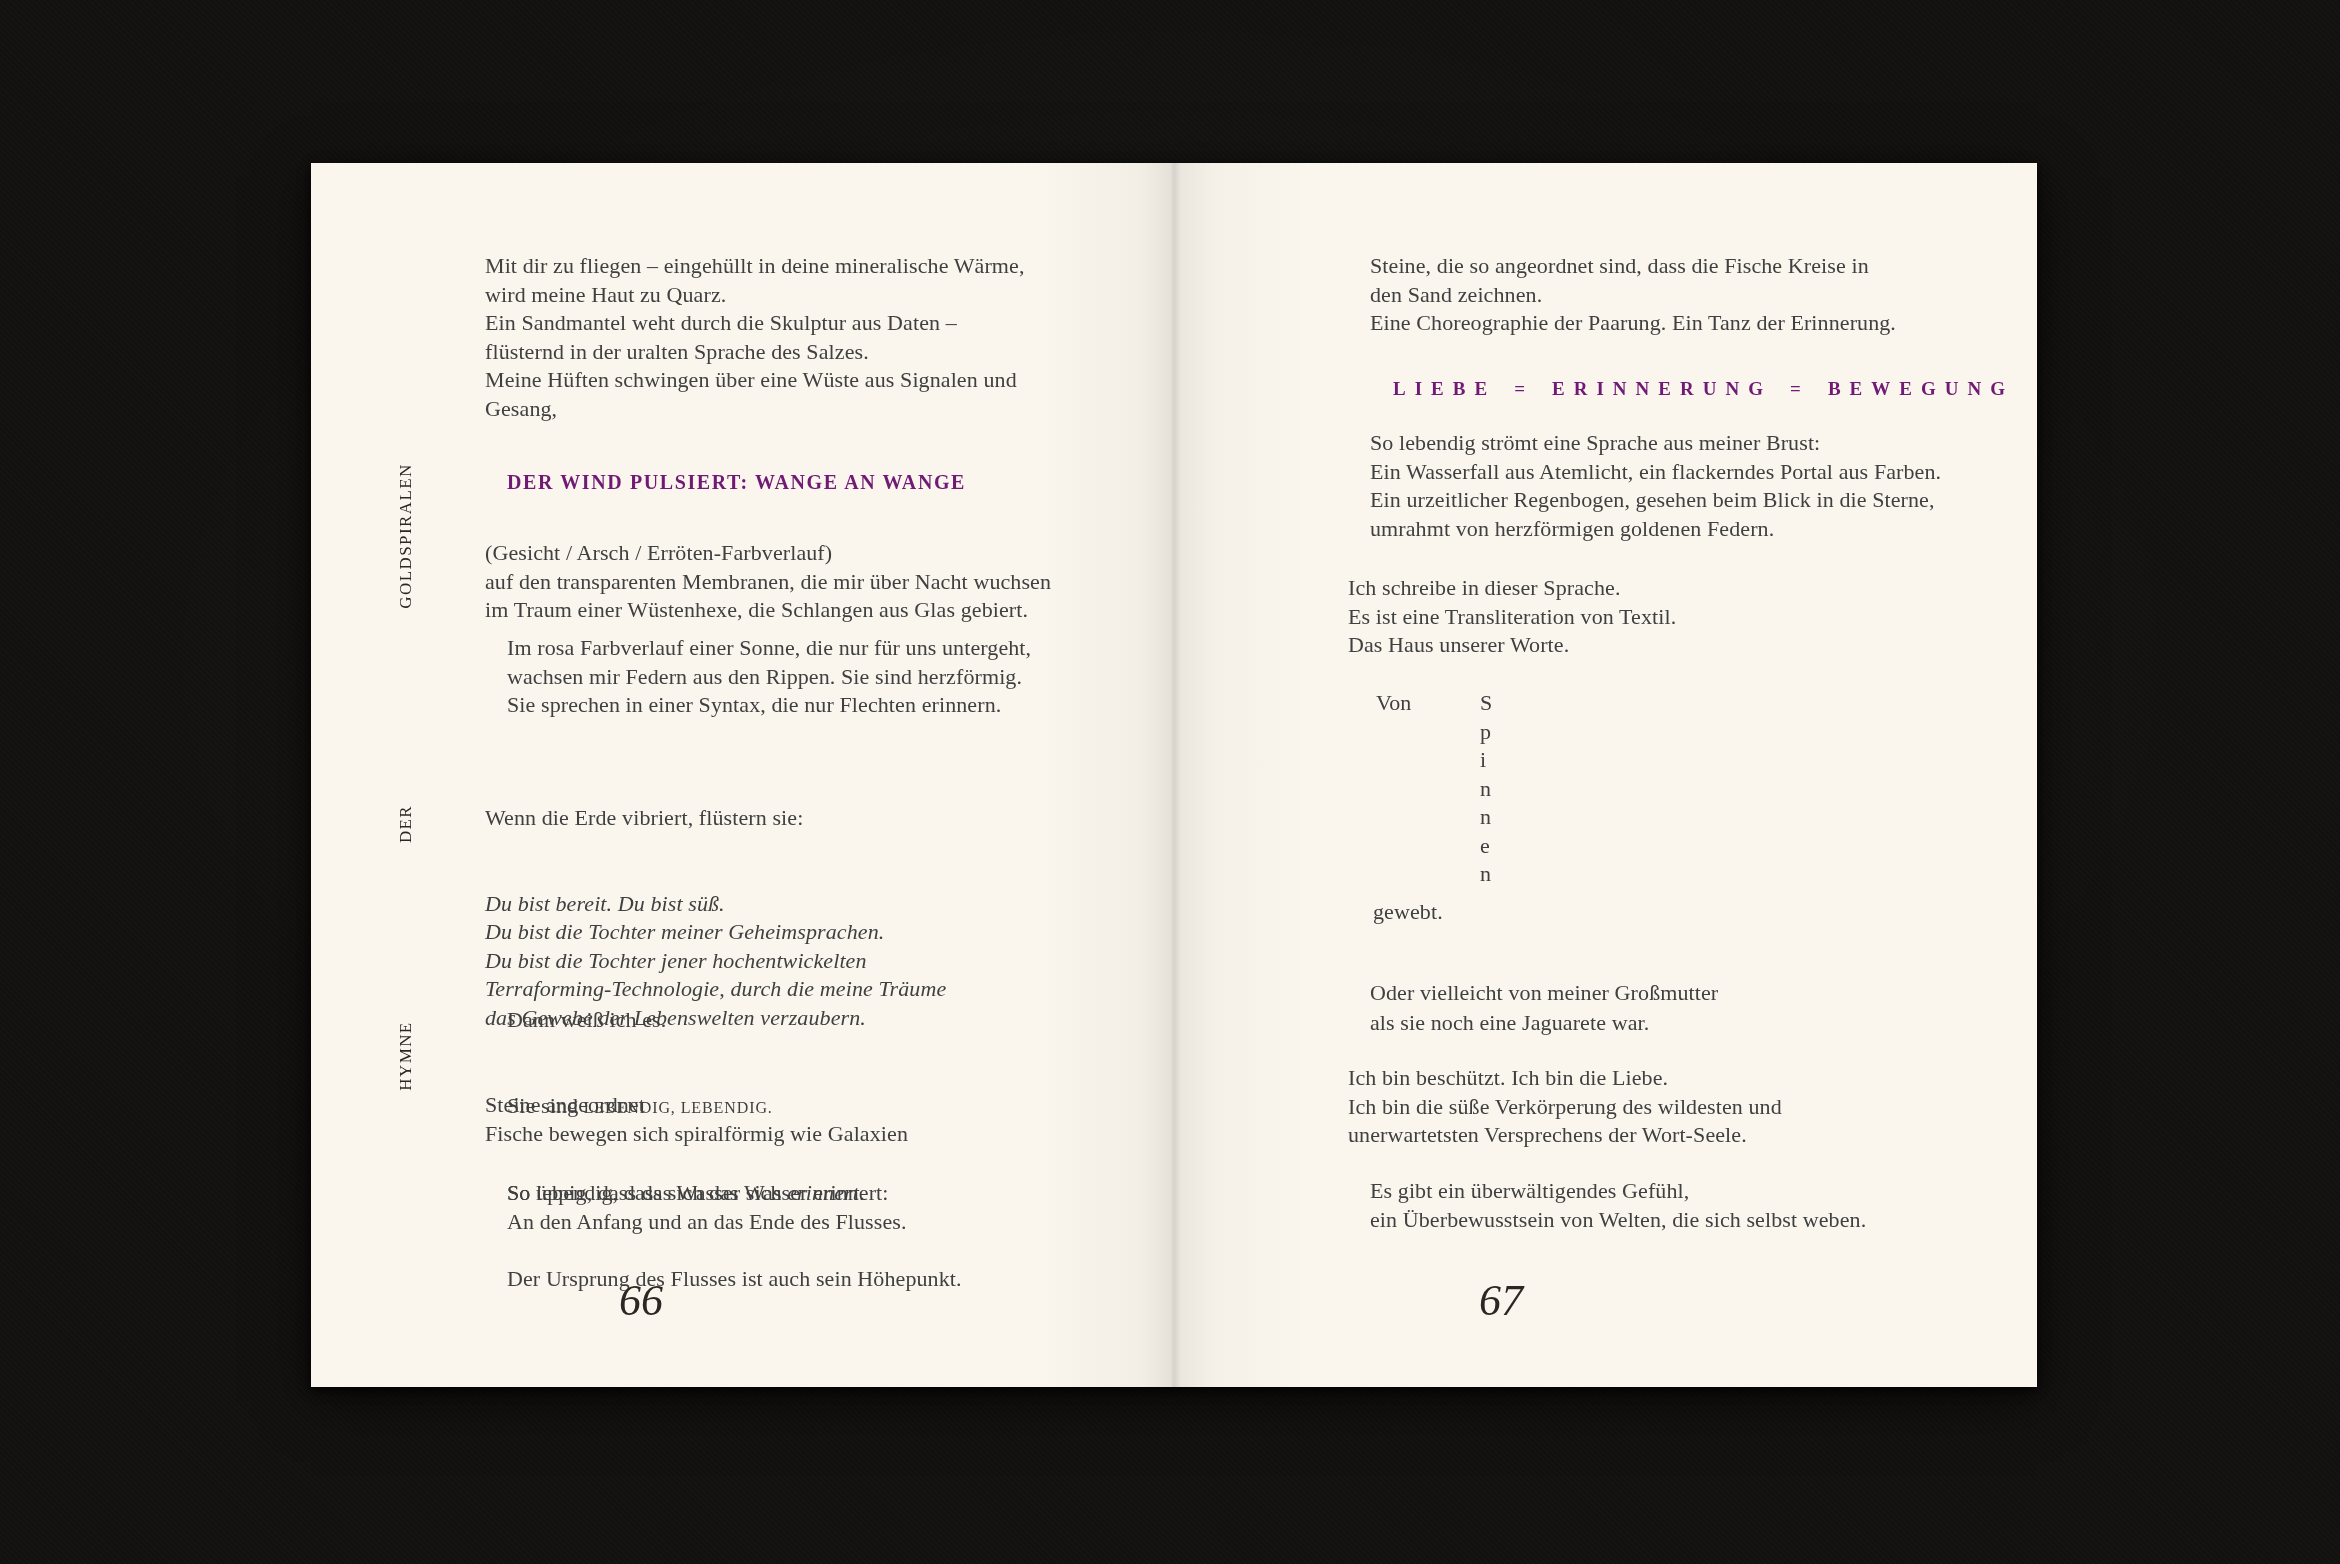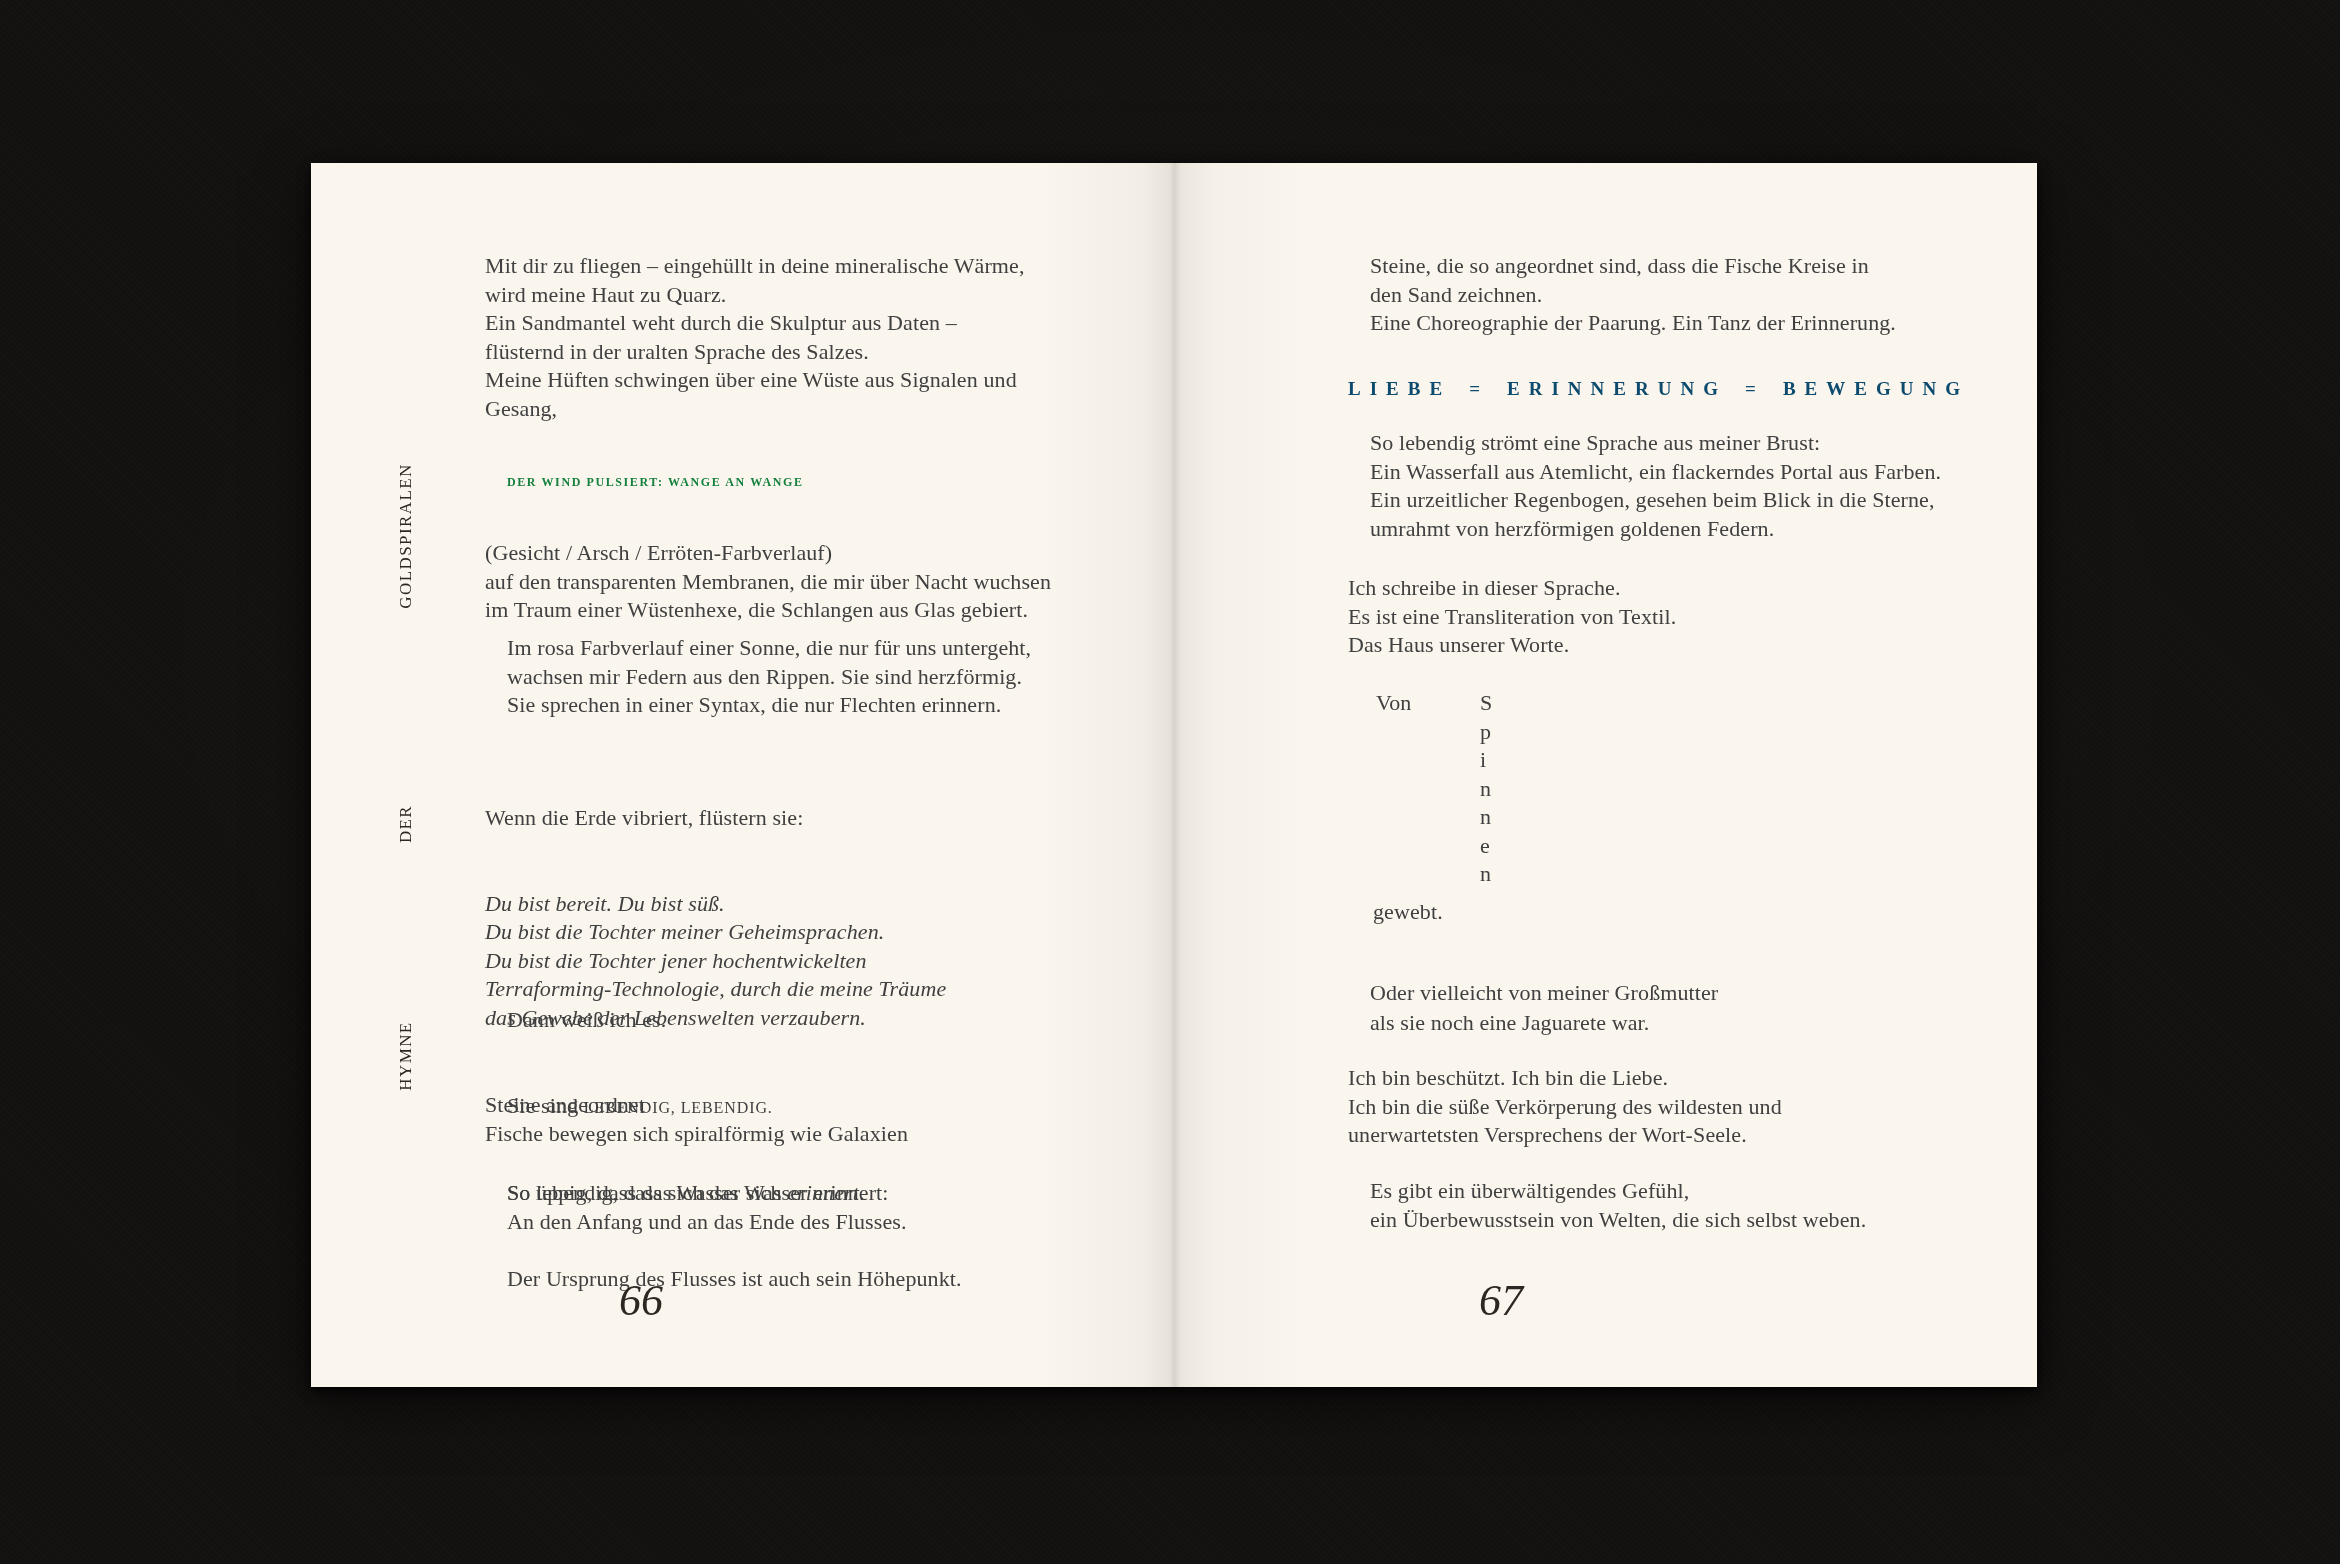--- a/index.html
+++ b/index.html
@@ -58,32 +58,33 @@
     color: #404040;
     white-space: pre;
     letter-spacing: 0.1px;
   }
   .it { font-style: italic; }
   .sc {
     font-size: 16px;
     letter-spacing: 0.9px;
   }
   .heading-sc {
-    font-size: 12px;
+    font-size: 20px;
     font-weight: 700;
     letter-spacing: 1.6px;
-    color: #15803d;
+    color: #701a75;
   }
   .equation {
     display: flex;
     justify-content: space-between;
     align-items: baseline;
     font-size: 19px;
     font-weight: 700;
-    color: #0c4a6e;
+    color: #701a75;
+    margin-left: 45px;
   }
   .equation span {
     letter-spacing: 9px;
     margin-right: -9px;
     white-space: pre;
   }
   .margin-word {
     position: absolute;
     transform: translate(-50%, -50%) rotate(-90deg);
     white-space: nowrap;

